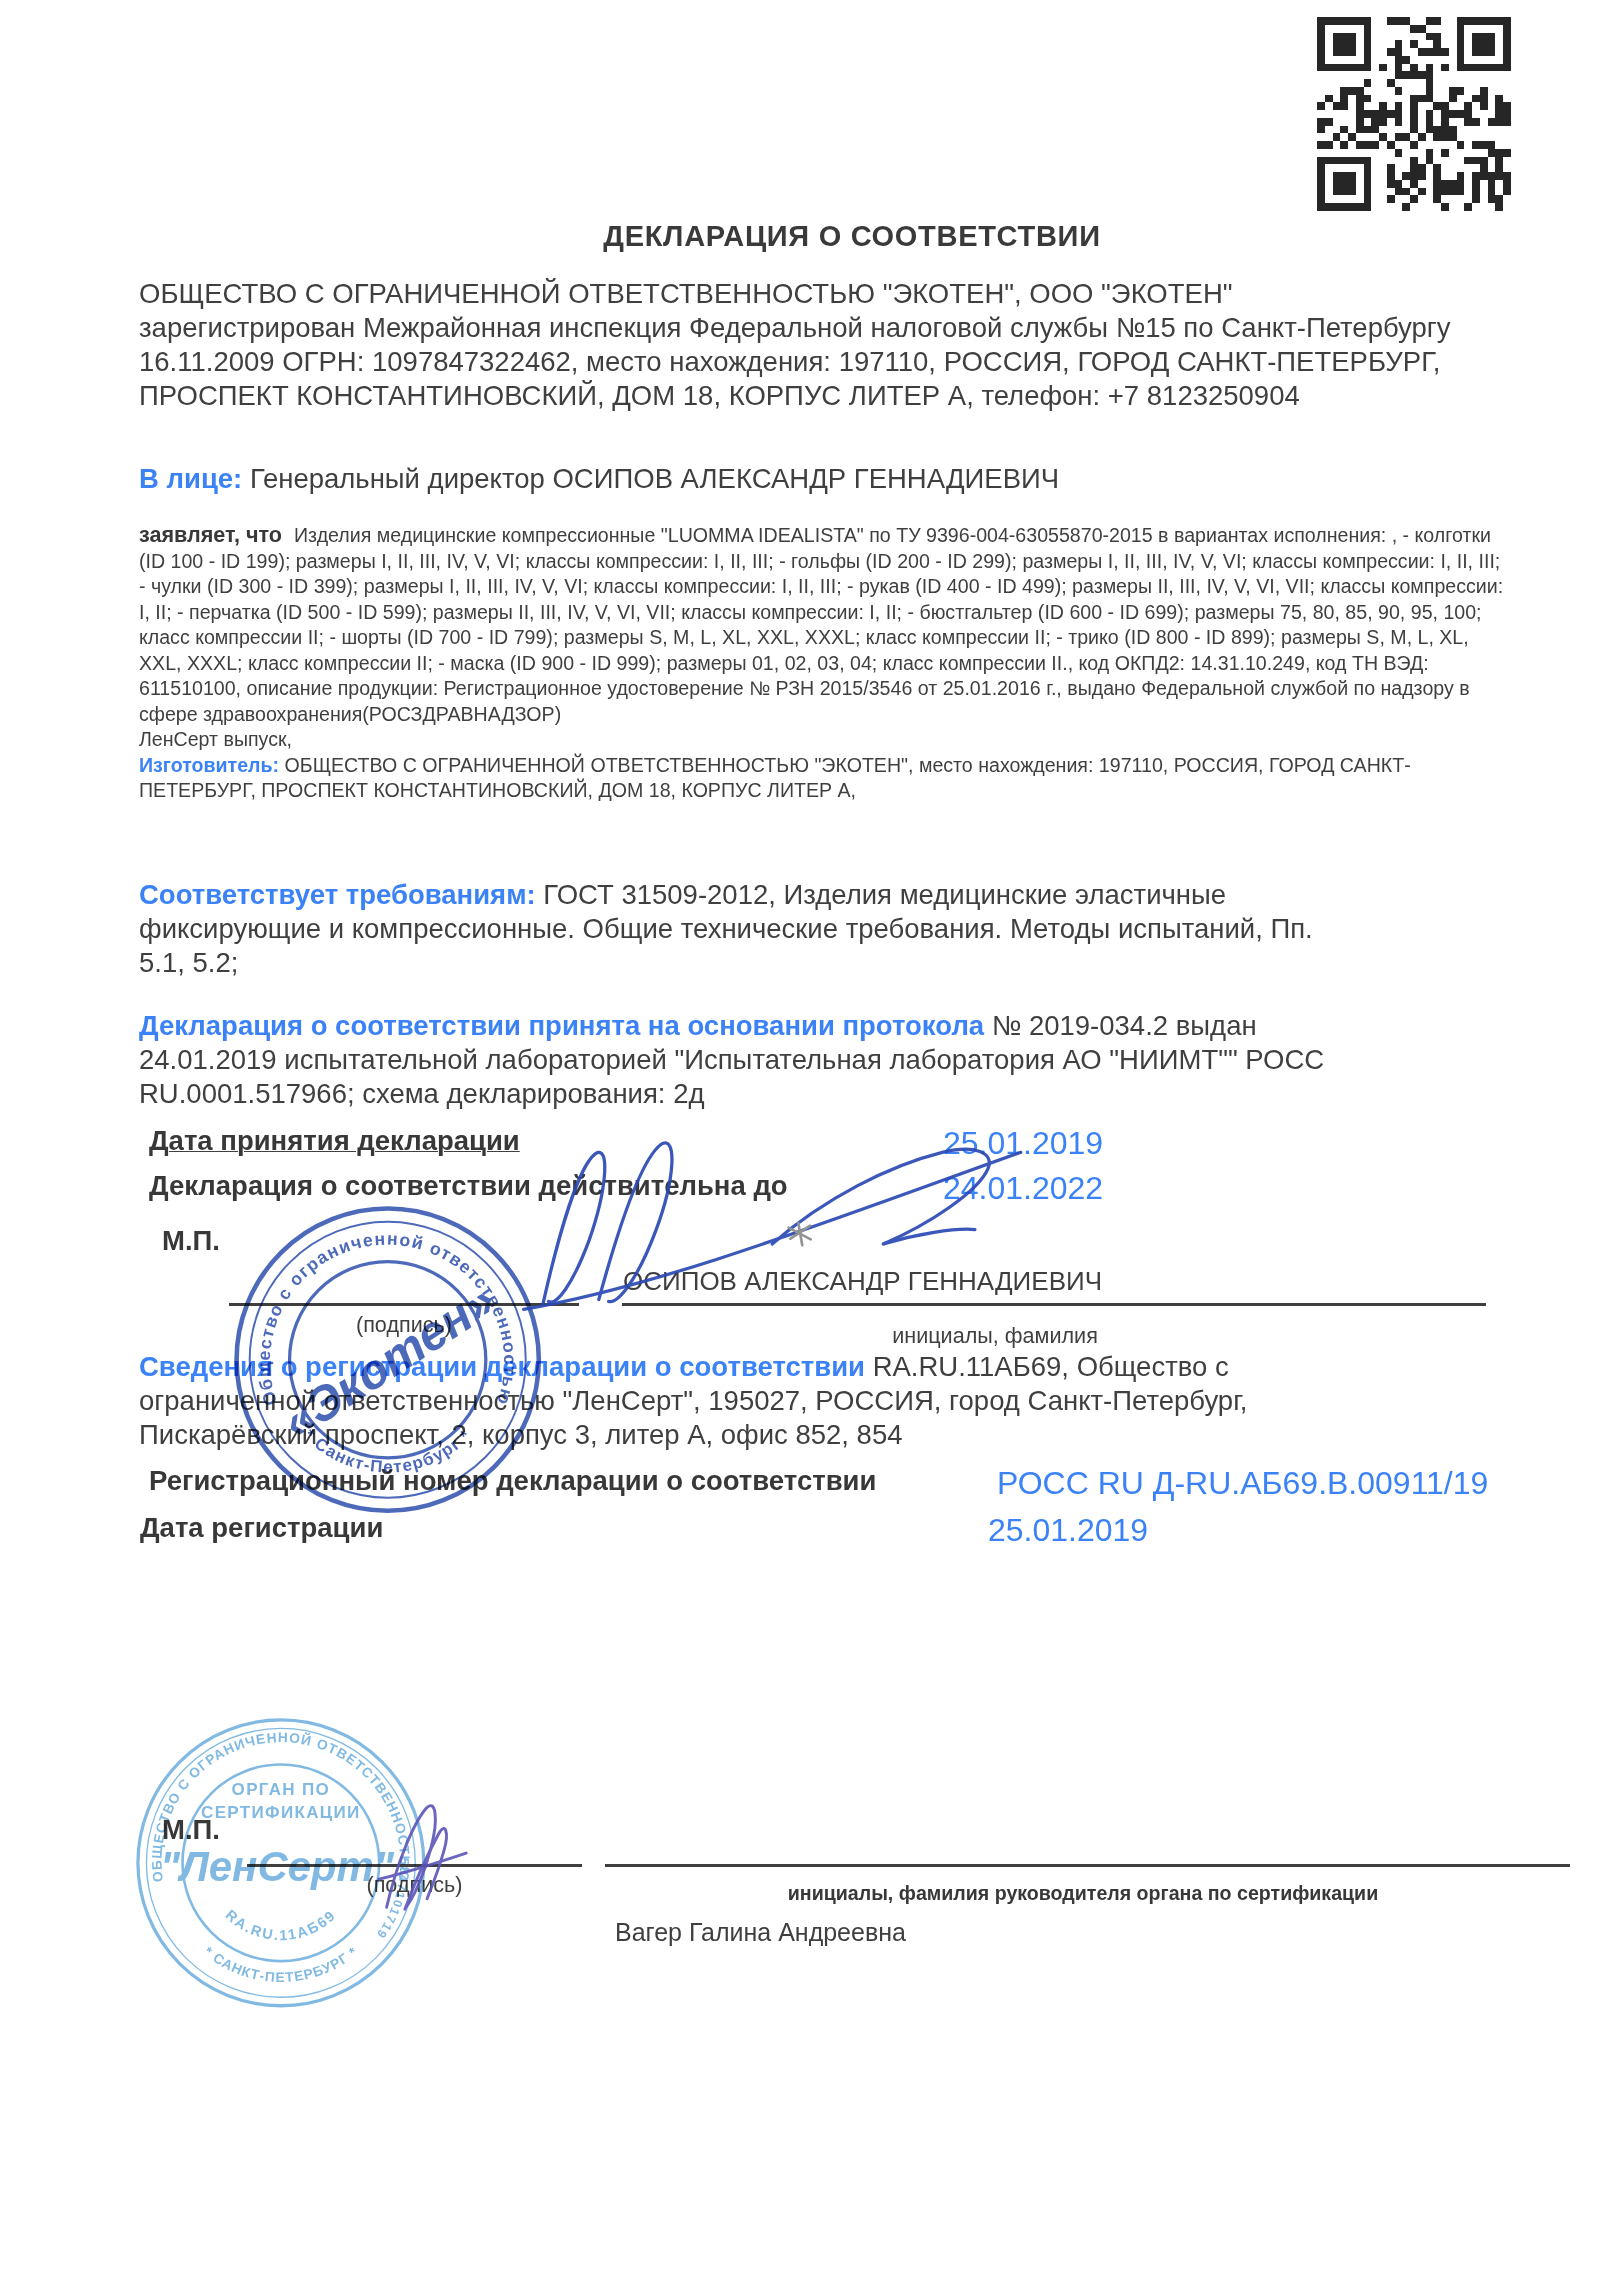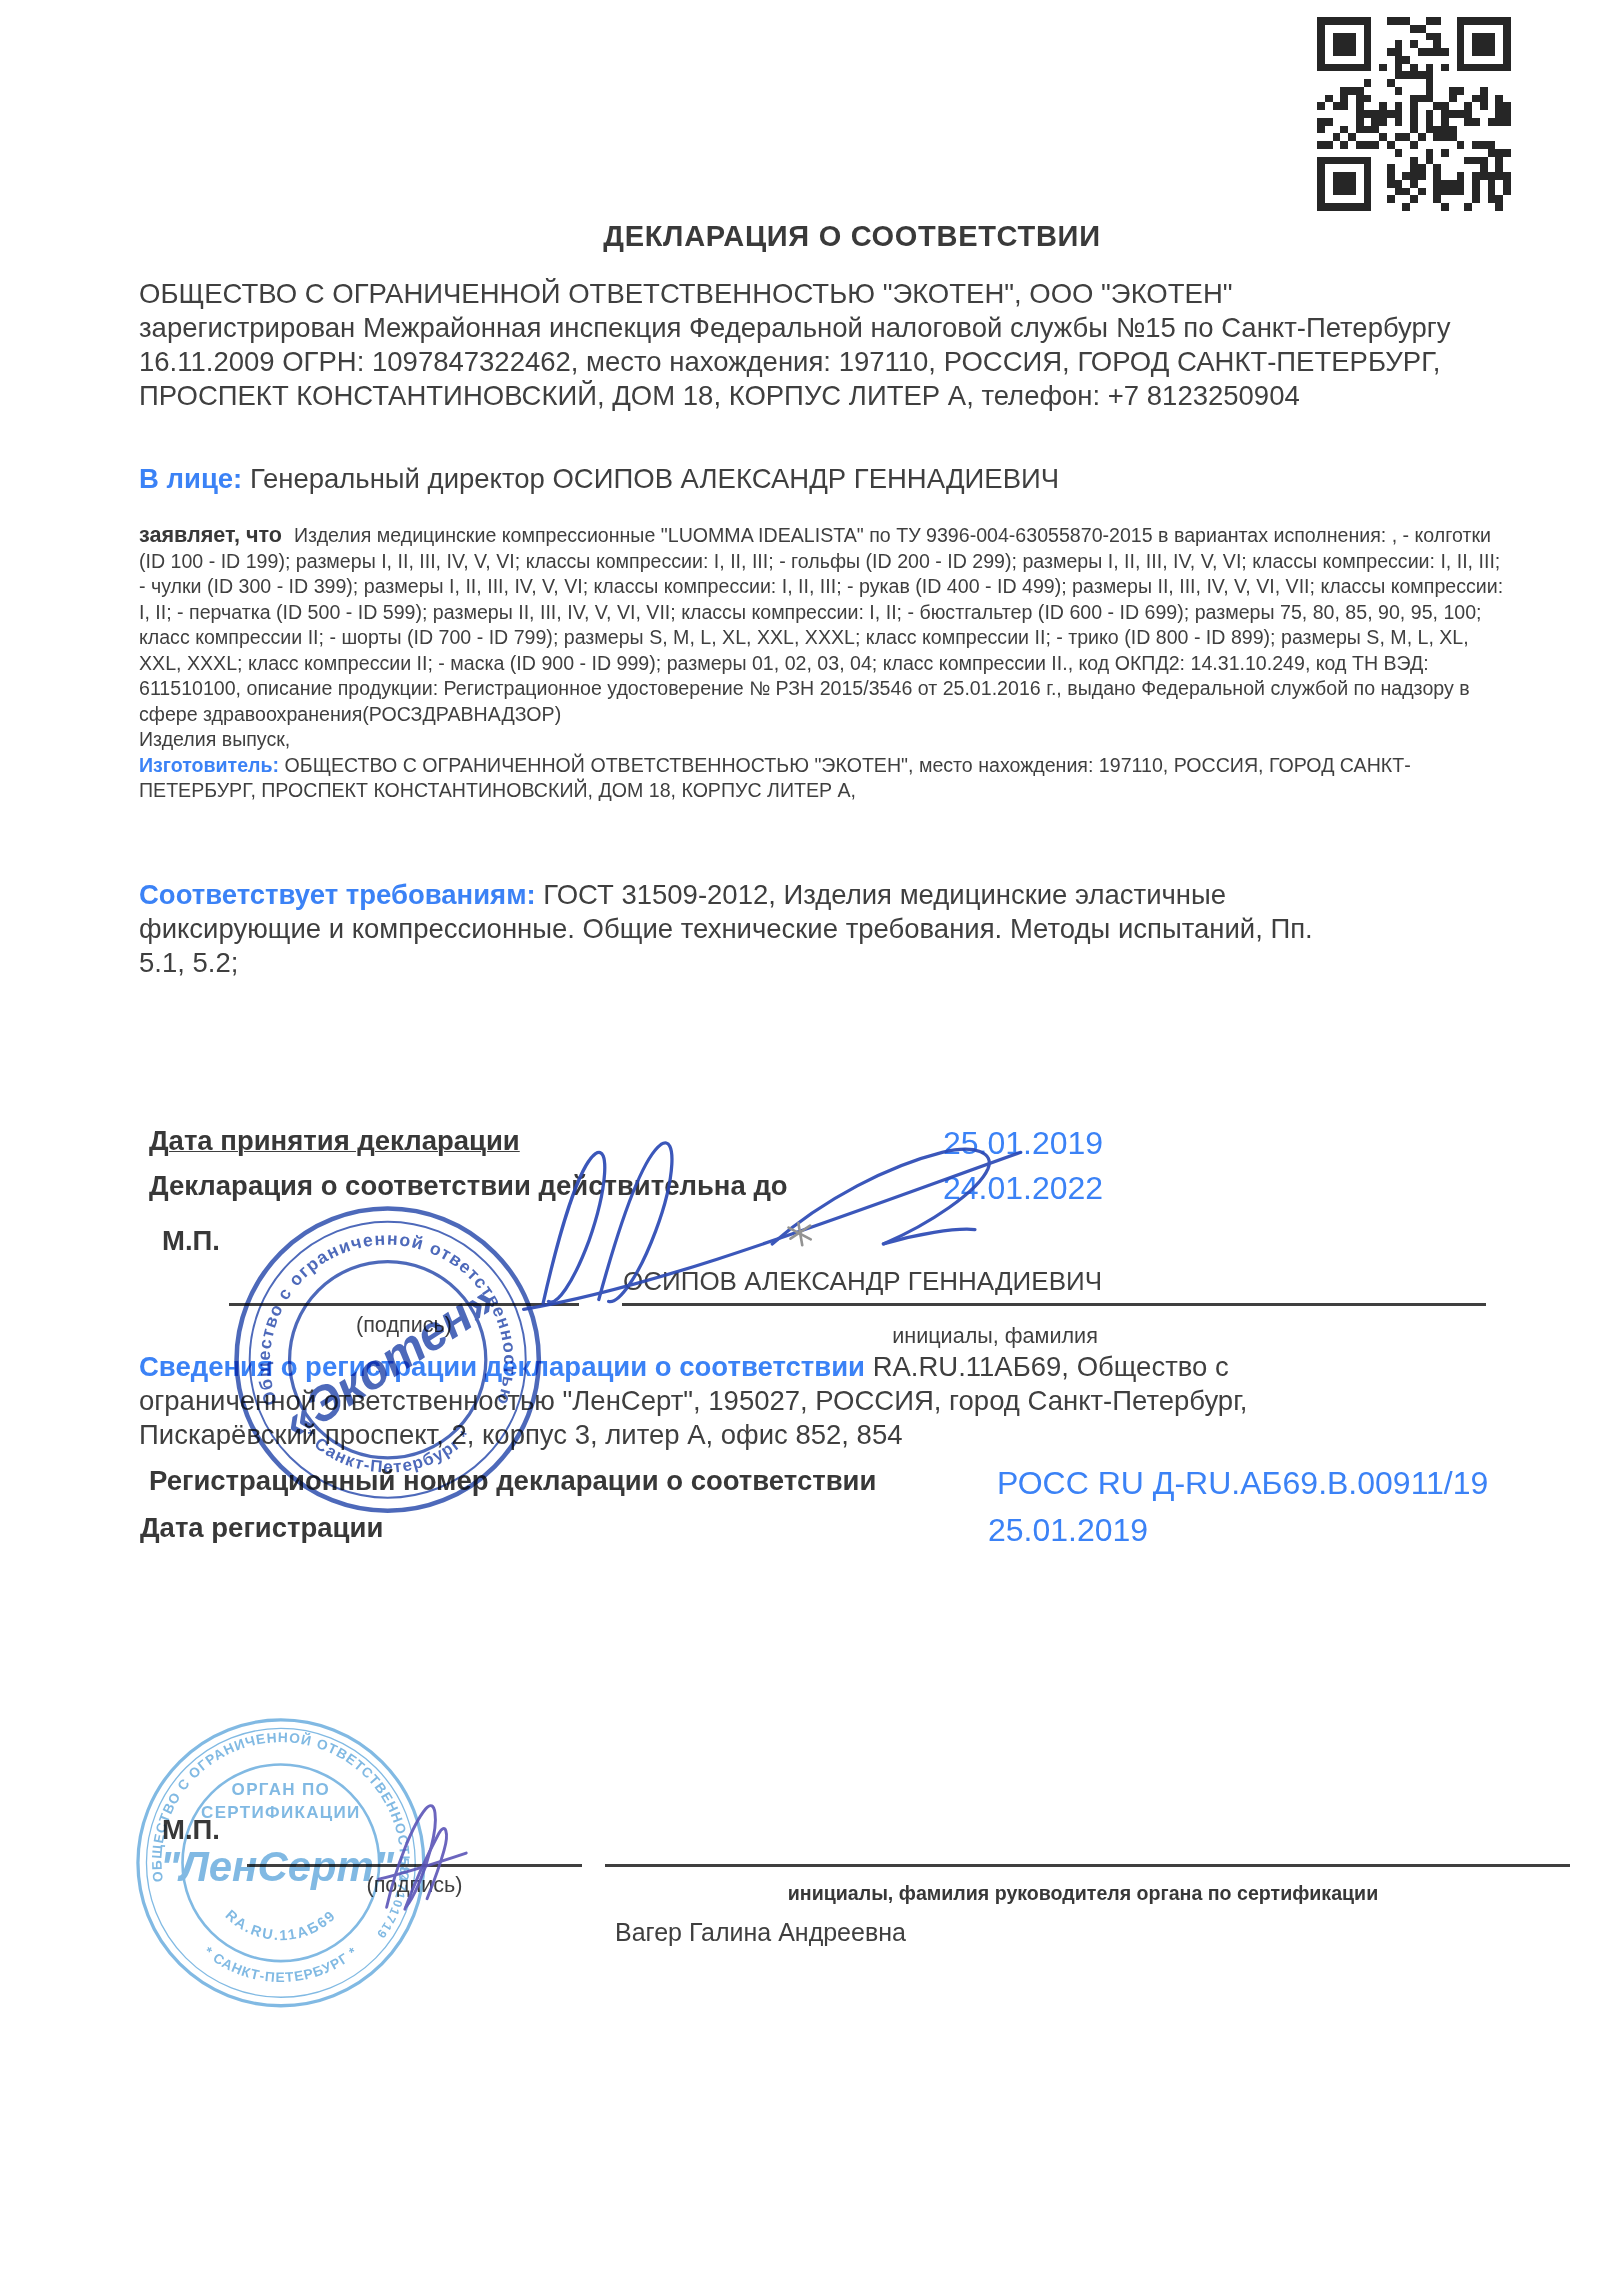--- a/index.html
+++ b/index.html
@@ -48,32 +48,36 @@
   <div class="abs t-lg" style="left:139px;top:462px;width:1316px;">
     <b>В лице:</b>
     <span>Генеральный директор ОСИПОВ АЛЕКСАНДР ГЕННАДИЕВИЧ</span>
   </div>
 
   <div class="abs t-sm" style="left:139px;top:522px;width:1371px;">
     <div>
       <span class="lead-sm">заявляет, что</span>
       <span>Изделия медицинские компрессионные "LUOMMA IDEALISTA" по ТУ 9396-004-63055870-2015 в вариантах исполнения: , - колготки (ID 100 - ID 199); размеры I, II, III, IV, V, VI; классы компрессии: I, II, III; - гольфы (ID 200 - ID 299); размеры I, II, III, IV, V, VI; классы компрессии: I, II, III; - чулки (ID 300 - ID 399); размеры I, II, III, IV, V, VI; классы компрессии: I, II, III; - рукав (ID 400 - ID 499); размеры II, III, IV, V, VI, VII; классы компрессии: I, II; - перчатка (ID 500 - ID 599); размеры II, III, IV, V, VI, VII; классы компрессии: I, II; - бюстгальтер (ID 600 - ID 699); размеры 75, 80, 85, 90, 95, 100; класс компрессии II; - шорты (ID 700 - ID 799); размеры S, M, L, XL, XXL, XXXL; класс компрессии II; - трико (ID 800 - ID 899); размеры S, M, L, XL, XXL, XXXL; класс компрессии II; - маска (ID 900 - ID 999); размеры 01, 02, 03, 04; класс компрессии II., код ОКПД2: 14.31.10.249, код ТН ВЭД: 611510100, описание продукции: Регистрационное удостоверение № РЗН 2015/3546 от 25.01.2016 г., выдано Федеральной службой по надзору в сфере здравоохранения(РОСЗДРАВНАДЗОР)</span>
     </div>
-    <div>Изделия выпуск,</div>
+    <div>ЛенСерт выпуск,</div>
     <div>
       <b>Изготовитель:</b>
       <span>ОБЩЕСТВО С ОГРАНИЧЕННОЙ ОТВЕТСТВЕННОСТЬЮ "ЭКОТЕН", место нахождения: 197110, РОССИЯ, ГОРОД САНКТ-ПЕТЕРБУРГ, ПРОСПЕКТ КОНСТАНТИНОВСКИЙ, ДОМ 18, КОРПУС ЛИТЕР А,</span>
     </div>
   </div>
 
   <div class="abs t-lg" style="left:139px;top:878px;width:1224px;">
     <b>Соответствует требованиям:</b>
     <span>ГОСТ 31509-2012, Изделия медицинские эластичные фиксирующие и компрессионные. Общие технические требования. Методы испытаний, Пп. 5.1, 5.2;</span>
   </div>
 
+  <div class="abs t-lg" style="left:139px;top:1009px;width:1231px;">
+    <b>Декларация о соответствии принята на основании протокола</b>
+    <span>№ 2019-034.2 выдан 24.01.2019 испытательной лабораторией "Испытательная лаборатория АО "НИИМТ"" РОСС RU.0001.517966; схема декларирования: 2д</span>
+  </div>
 
   <div class="abs" style="left:149px;top:1125px;width:1348px;text-decoration:underline;">
     <span class="row-label">Дата принятия декларации</span>
     <span class="row-value abs" style="left:794px;top:0;">25.01.2019</span>
   </div>
   <div class="abs" style="left:149px;top:1170px;width:1348px;">
     <span class="row-label">Декларация о соответствии действительна до</span>
     <span class="row-value abs" style="left:794px;top:0;">24.01.2022</span>
   </div>
 

